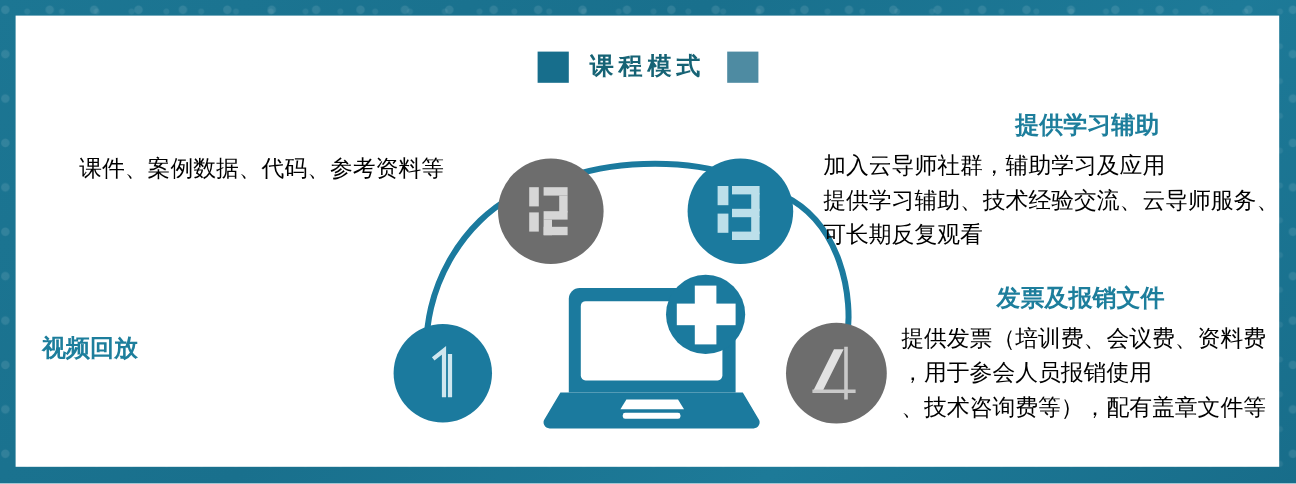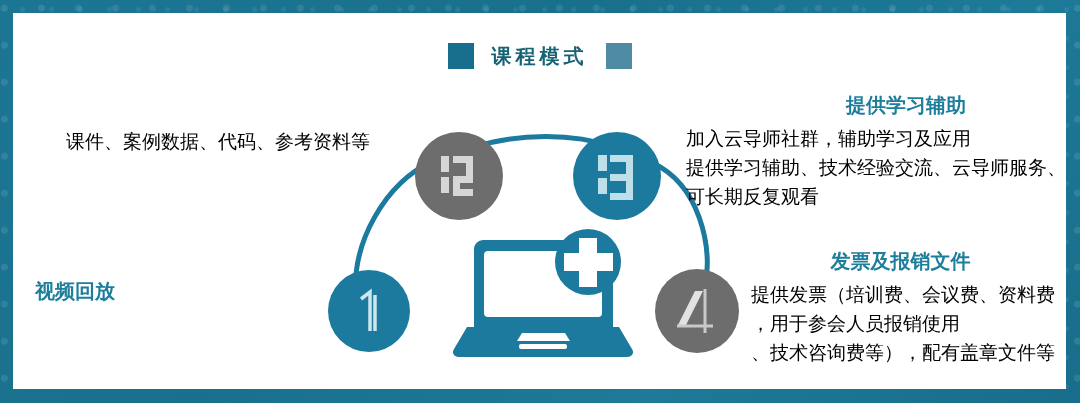--- a/index.html
+++ b/index.html
@@ -95,21 +95,21 @@
   }
   .block .body div { white-space: nowrap; }
 
   .blk-topleft    { left: 40px;  top: 115px;  text-align: center; width: 330px; }
   .blk-topleft .head { text-align: center; }
   .blk-bottomleft { left: 22px;  top: 266px;  text-align: left; width: 330px; }
 
   .blk-topright    { left: 673px; top: 80px;  text-align: left;  width: 370px; }
   .blk-topright .head { text-align: center; padding-left: 70px; }
 
-  .blk-bottomright { left: 722px; top: 236px; text-align: left;  width: 331px; }
+  .blk-bottomright { left: 722px; top: 224px; text-align: left;  width: 331px; }
   .blk-bottomright .head { text-align: center; }
   .blk-bottomright .body div { white-space: nowrap; margin-left: 16px; }
 </style>
 </head>
 <body>
 
 <div id="slide">
   <div class="canvas">
 
     <div class="title-row">

